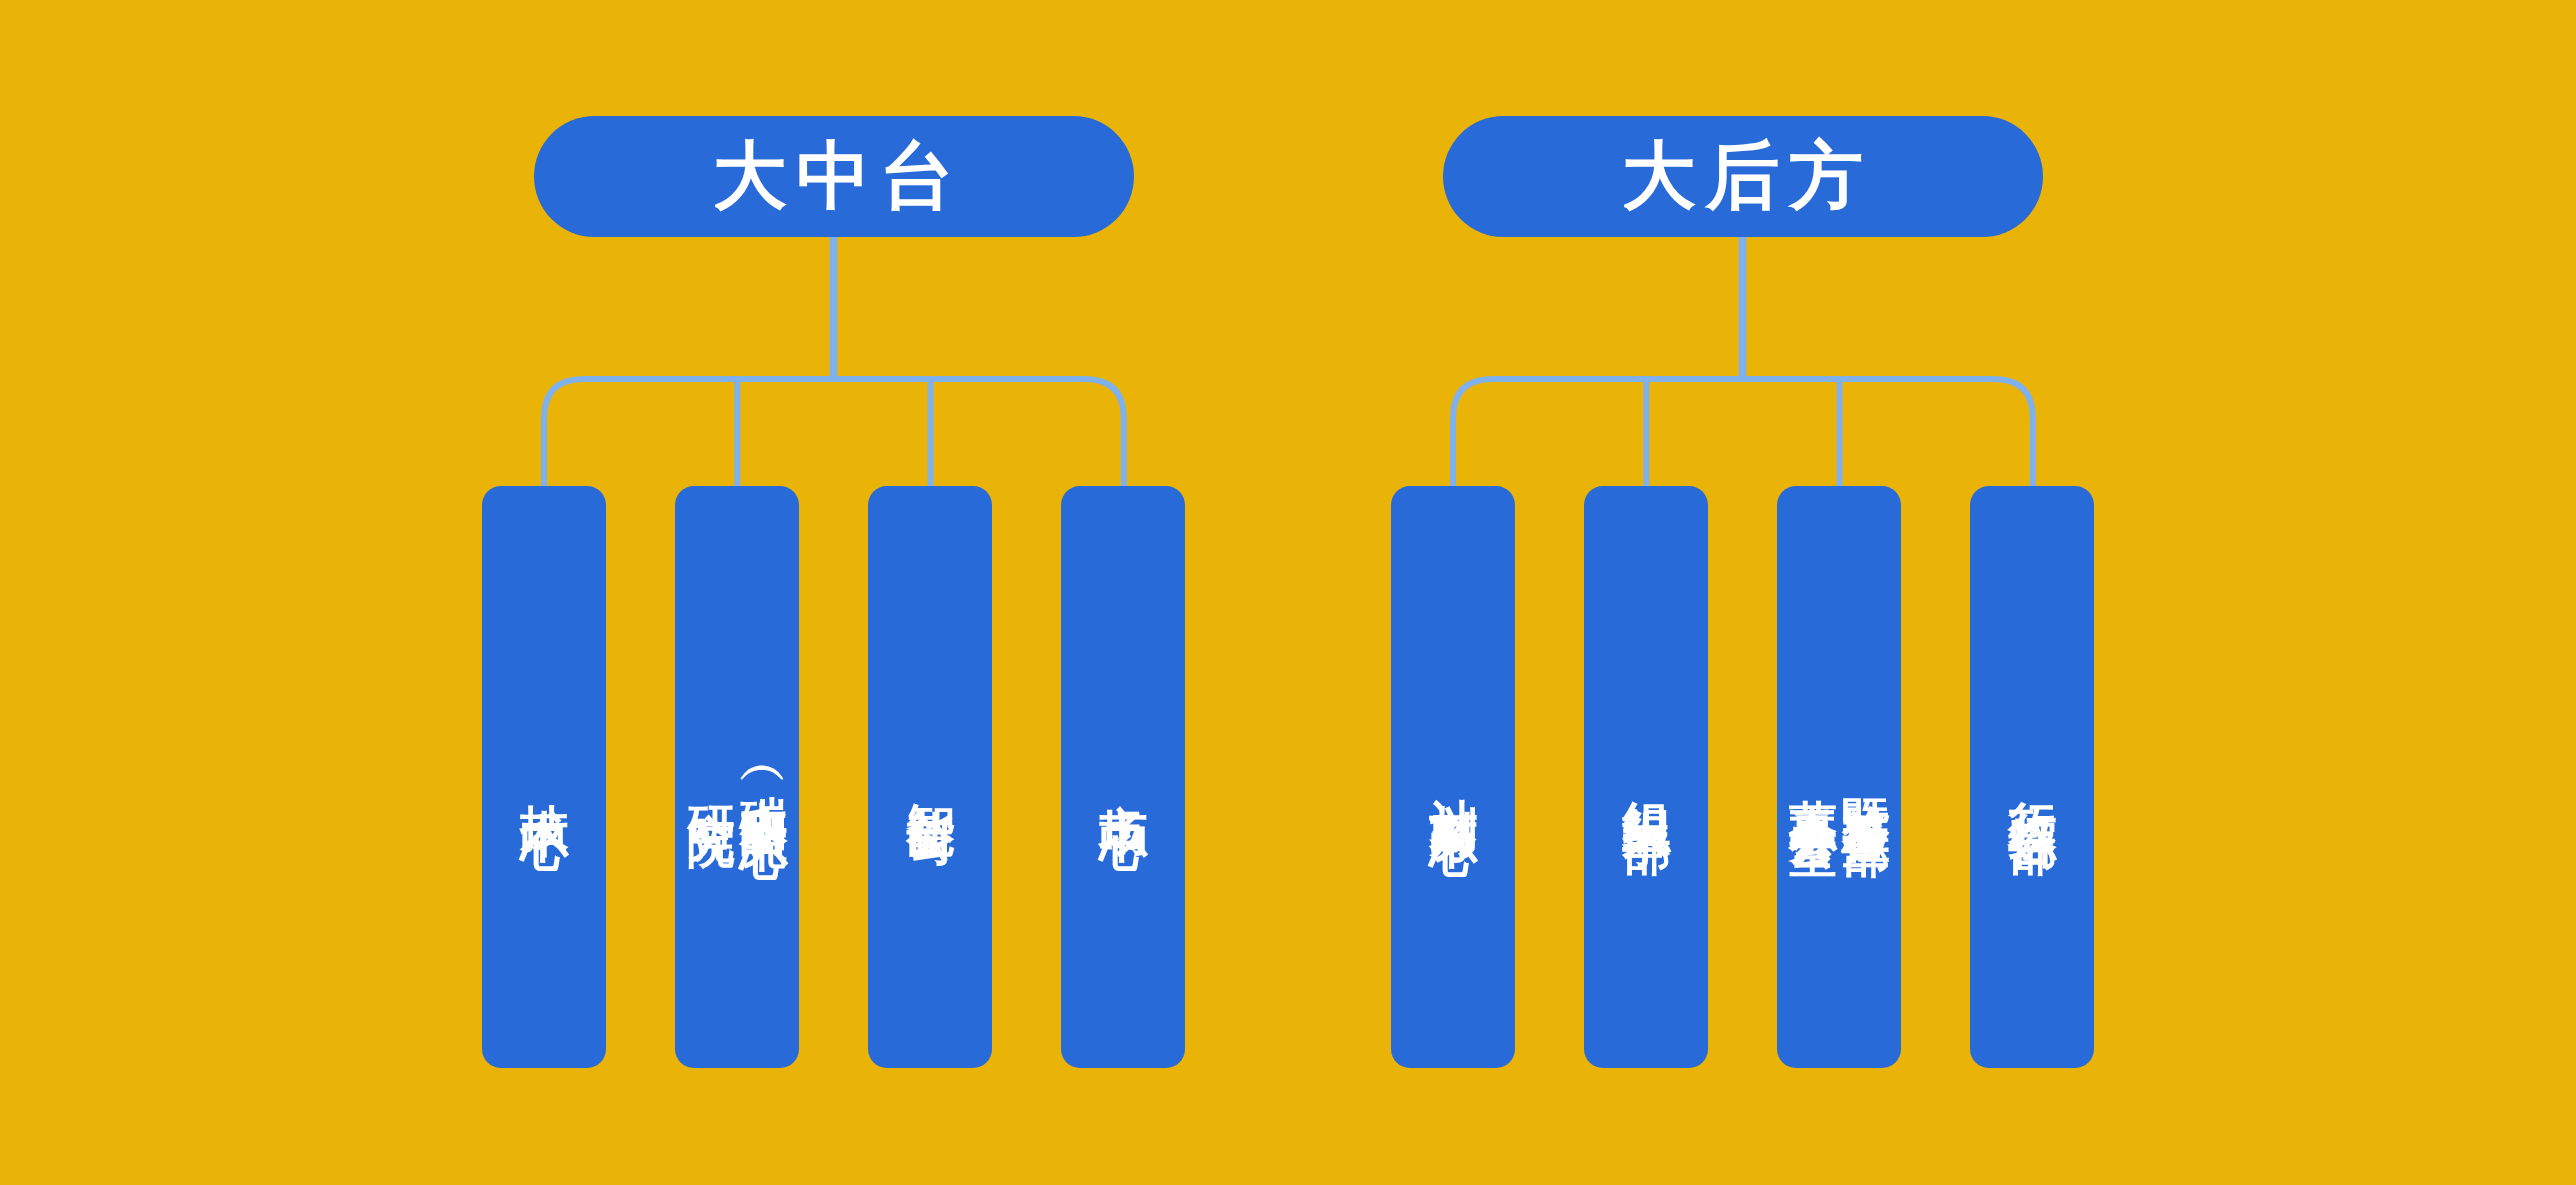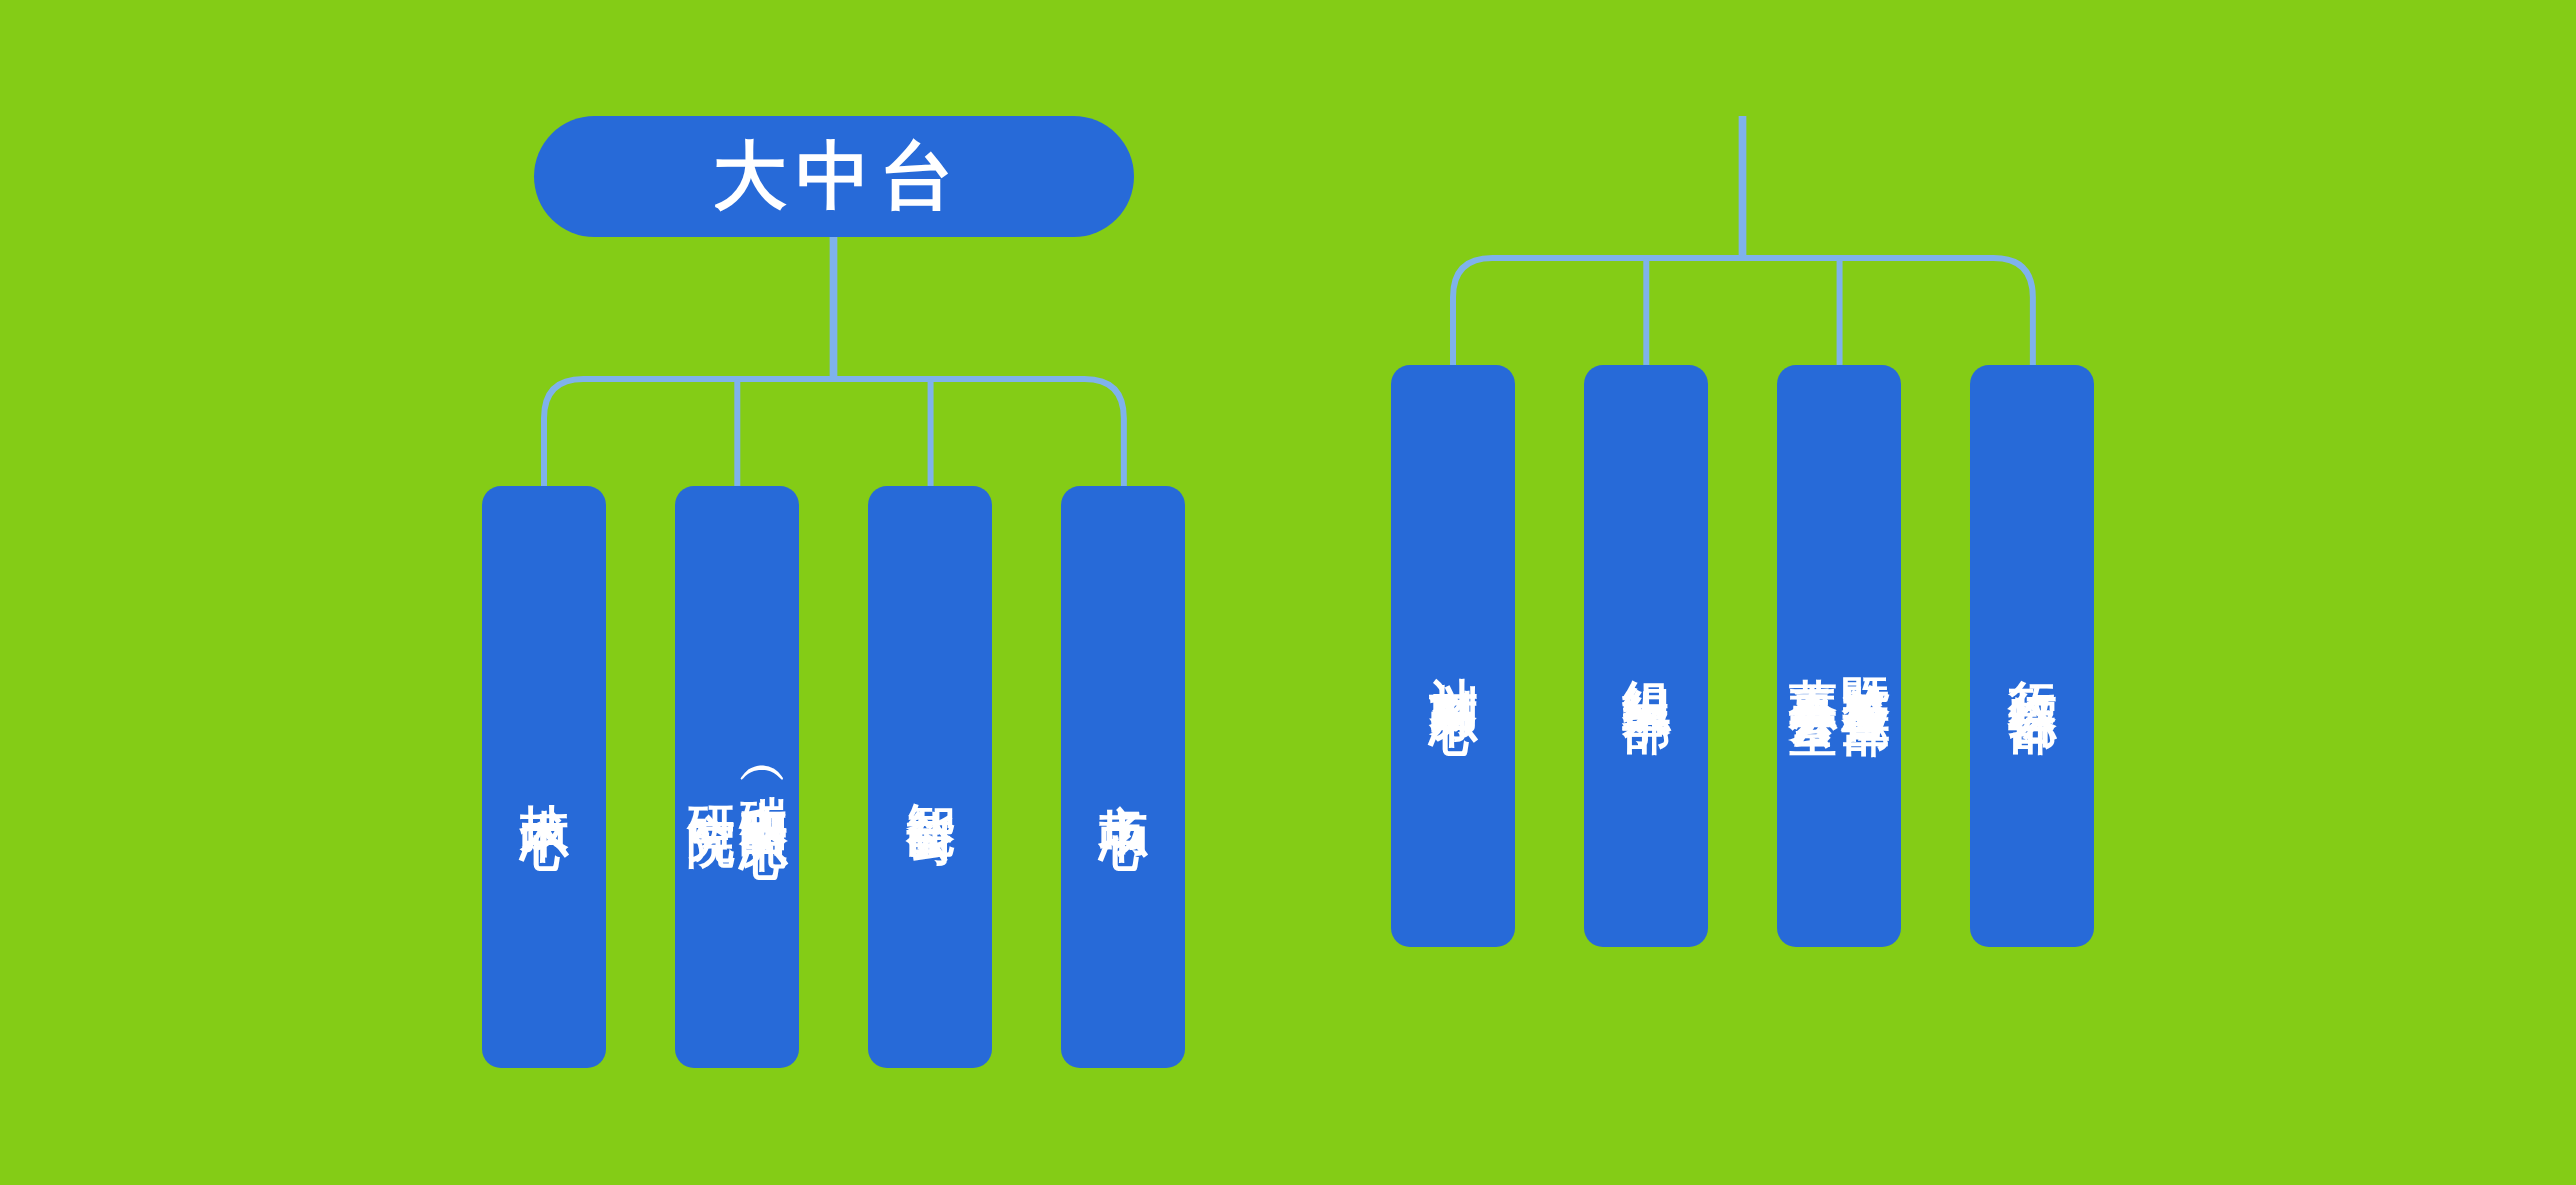--- a/index.html
+++ b/index.html
@@ -77,21 +77,21 @@
     font-size: 48px;
     font-weight: 700;
     letter-spacing: 0.12em;
     line-height: 1.1;
     text-align: center;
   }
 </style>
 </head>
 <body>
 
-<div class="canvas" style="background: #84cc16;">
+<div class="canvas" style="background: #eab308;">
   <div class="chart">
 
     <div class="group">
       <div class="pill" style="background: rgb(39, 106, 216); color: rgb(255, 255, 255);">
         <span>大中台</span>
       </div>
       <svg class="connectors" viewBox="0 0 822 291" aria-hidden="true">
         <path class="trunk" d="M411 0 V166" style="stroke: rgb(127, 178, 236);"></path>
         <path class="branch" d="M72.5 291 V212 Q72.5 166 118.5 166 H704.5 Q750.5 166 750.5 212 V291" style="stroke: rgb(127, 178, 236);"></path>
         <path class="branch" d="M298.5 166 V291" style="stroke: rgb(127, 178, 236);"></path>
@@ -108,20 +108,23 @@
         <div class="child" style="background: rgb(39, 106, 216); color: rgb(255, 255, 255);">
           <span class="vtext">智能公司</span>
         </div>
         <div class="child" style="background: rgb(39, 106, 216); color: rgb(255, 255, 255);">
           <span class="vtext">市场中心</span>
         </div>
       </div>
     </div>
 
     <div class="group">
+      <div class="pill" style="background: rgb(39, 106, 216); color: rgb(255, 255, 255);">
+        <span>大后方</span>
+      </div>
       <svg class="connectors" viewBox="0 0 822 291" aria-hidden="true">
         <path class="trunk" d="M411 0 V166" style="stroke: rgb(127, 178, 236);"></path>
         <path class="branch" d="M72.5 291 V212 Q72.5 166 118.5 166 H704.5 Q750.5 166 750.5 212 V291" style="stroke: rgb(127, 178, 236);"></path>
         <path class="branch" d="M298.5 166 V291" style="stroke: rgb(127, 178, 236);"></path>
         <path class="branch" d="M524.5 166 V291" style="stroke: rgb(127, 178, 236);"></path>
       </svg>
       <div class="children">
         <div class="child" style="background: rgb(39, 106, 216); color: rgb(255, 255, 255);">
           <span class="vtext">计划财务中心</span>
         </div>

